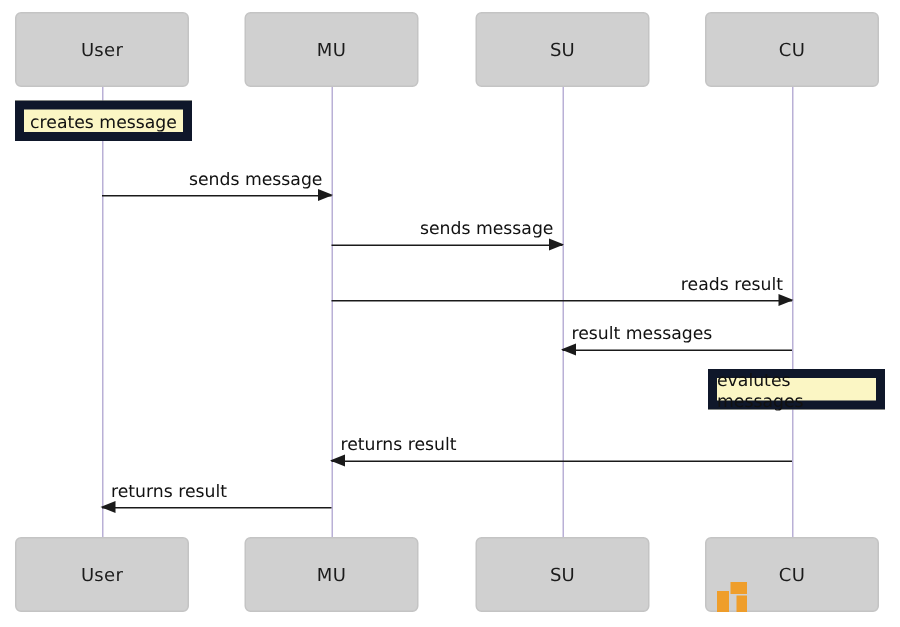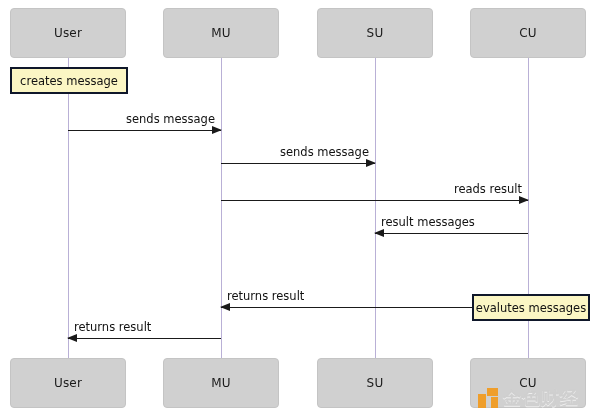--- a/index.html
+++ b/index.html
@@ -28,21 +28,21 @@
     justify-content:center;
     color:#1b1b1b;
     font-size:12px;
     letter-spacing:.2px;
   }
 
   .note-box{
     position:absolute;
     box-sizing:border-box;
     background:#fbf6c4;
-    border:2px solid #0f172a;
+    border:6px solid #0f172a;
     display:flex;
     align-items:center;
     justify-content:center;
     color:#111111;
     font-size:11.5px;
     z-index:5;
   }
 
   .msg{position:absolute;}
   .msg .line{
@@ -165,21 +165,21 @@
       <div class="msg rtl" style="left: 68px; top: 338px; width: 153px;">
         <div class="line"></div>
         <div class="head"></div>
         <div class="label">returns result</div>
       </div>
     </div>
   <div id="layer-notes">
       <div class="note-box" style="left: 10px; top: 67px; width: 118px; height: 27px;">
         <span>creates message</span>
       </div>
-      <div class="note-box" style="left: 472px; top: 246px; width: 118px; height: 27px; margin-top: 48px;">
+      <div class="note-box" style="left: 472px; top: 246px; width: 118px; height: 27px;">
         <span>evalutes messages</span>
       </div>
     </div>
   <div id="layer-actors-bottom">
       <div class="actor-box" style="left: 10px; top: 358px; width: 116px; height: 50px;">
         <span>User</span>
       </div>
       <div class="actor-box" style="left: 163px; top: 358px; width: 116px; height: 50px;">
         <span>MU</span>
       </div>
@@ -190,15 +190,14 @@
         <span>CU</span>
       </div>
     </div>
 
   <div id="watermark">
     <div id="wm-logo">
       <span class="sq1"></span>
         <span class="sq2"></span>
         <span class="sq3"></span>
     </div>
-    <div id="wm-text">金色财经</div>
   </div>
 </div>
 
 </body></html>

